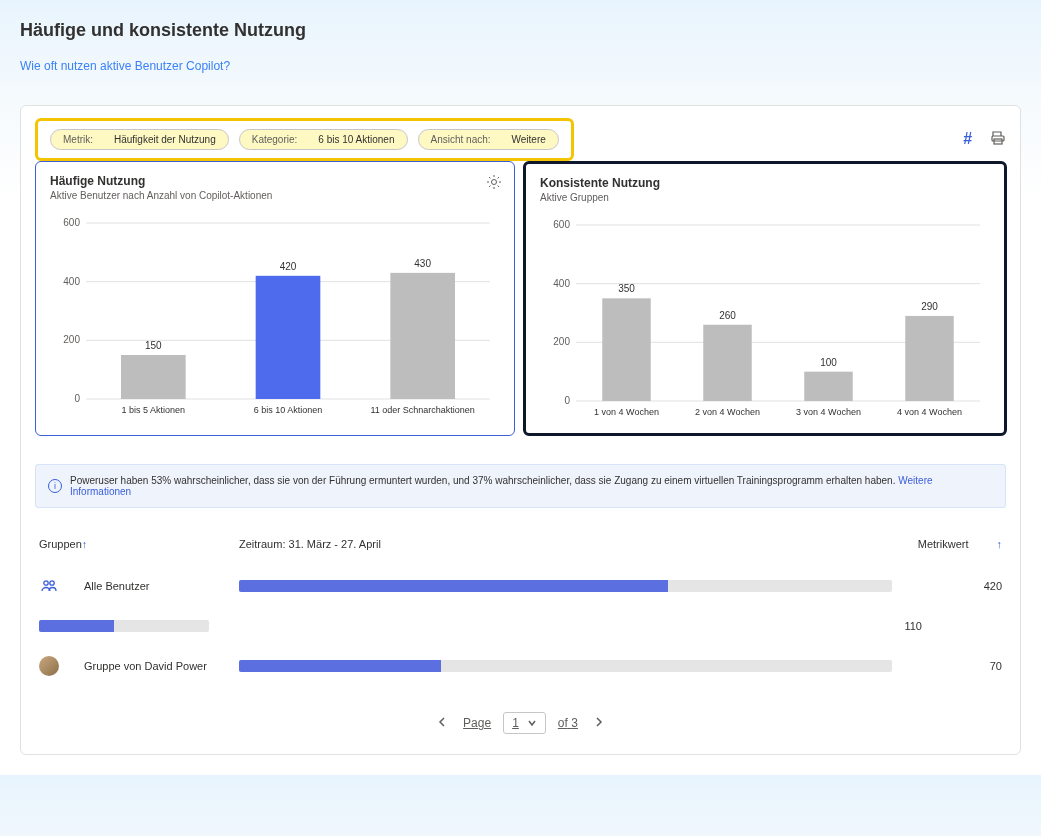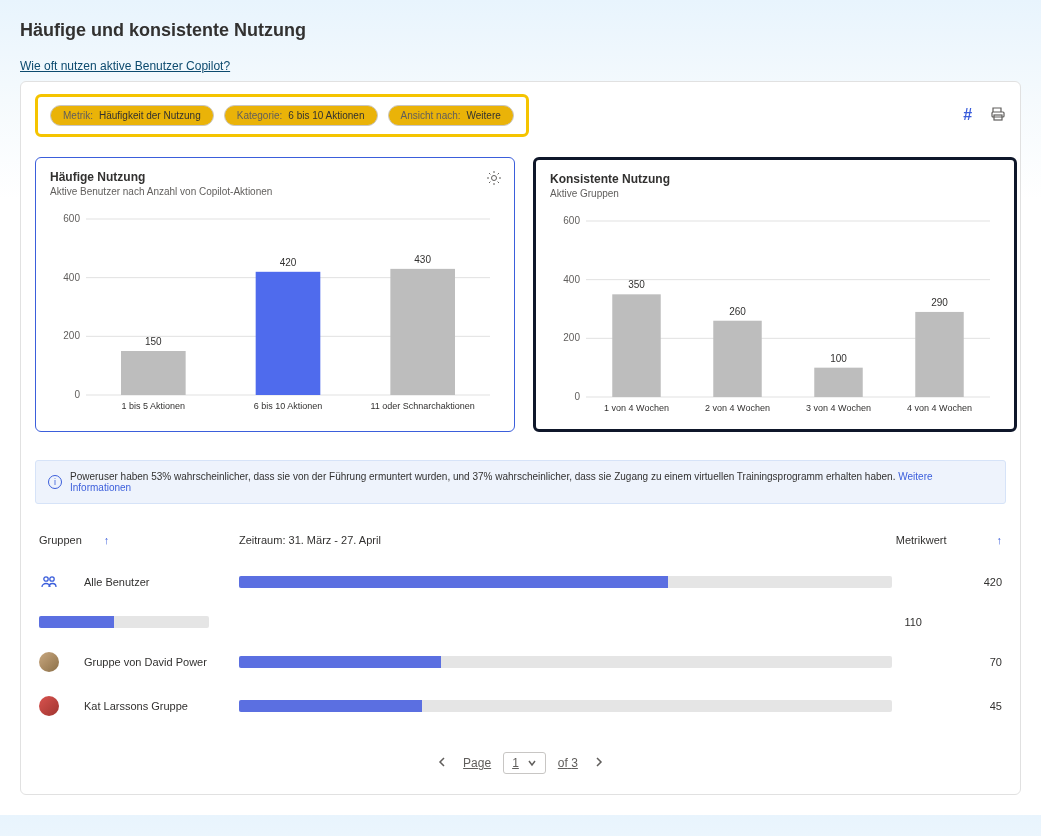--- a/index.html
+++ b/index.html
@@ -4,21 +4,21 @@
   <style>
     * { margin: 0; padding: 0; box-sizing: border-box; }
     body {
       font-family: 'Segoe UI', Tahoma, sans-serif;
       background: linear-gradient(180deg, #e8f4fd 0%, #f5fafd 100px, #ffffff 200px);
       color: #323130;
       width: 1041px;
       padding: 20px;
     }
     .page-title { font-size: 18px; font-weight: 600; margin-bottom: 18px; }
-    .page-subtitle { font-size: 12px; color: #0c4a6e; margin-bottom: 8px; text-decoration: underline; }
+    .page-subtitle { font-size: 12px; color: #3b82f6; margin-bottom: 32px; }
     .main-card {
       background: #fff;
       border: 1px solid #e1e1e1;
       border-radius: 6px;
       padding: 12px 14px 20px 14px;
     }
     .filters-row {
       display: flex;
       align-items: center;
       justify-content: space-between;
@@ -30,32 +30,32 @@
       border-radius: 6px;
       padding: 8px 12px;
       background: #fff;
     }
     .filter-pill {
       border: 1px solid #c8c6c4;
       border-radius: 16px;
       padding: 4px 12px;
       font-size: 10px;
       color: #323130;
-      background: #eab308;
-      display: flex;
-      gap: 6px;
+      background: #fef9c3;
+      display: flex;
+      gap: 21px;
       cursor: pointer;
     }
     .filter-pill .flabel { color: #605e5c; }
     .action-icons { display: flex; gap: 18px; color: #3b5edb; }
     .action-icons svg, .action-icons span { cursor: pointer; }
     .charts-row {
       display: flex;
-      gap: 18px;
-      margin-top: 20px;
+      gap: 8px;
+      margin-top: 0;
     }
     .chart-card {
       border: 3px solid #0f172a;
       border-radius: 6px;
       padding: 12px 14px 8px 14px;
       flex: 1;
       position: relative;
     }
     .chart-card.selected { border: 1.5px solid #3b5edb; }
     .chart-title { font-size: 12px; font-weight: 600; }
@@ -86,21 +86,21 @@
     }
     .insight-banner a { color: #3b5edb; text-decoration: none; }
     .table-section { margin-top: 30px; }
     .table-header {
       display: grid;
       grid-template-columns: 200px 1fr 80px;
       font-size: 11px;
       color: #323130;
       padding: 0 4px 14px 4px;
     }
-    .col-header { display: flex; align-items: center; gap: 22px; cursor: pointer; }
+    .col-header { display: flex; align-items: center; gap: 0; cursor: pointer; }
     .sort-arrow { color: #3b5edb; font-size: 11px; }
     .metric-col { justify-content: flex-end; text-align: right; }
     .table-row {
       display: grid;
       grid-template-columns: 200px 1fr 80px;
       align-items: center;
       padding: 12px 4px;
       font-size: 11px;
     }
     .group-cell { display: flex; align-items: center; gap: 25px; }
@@ -280,32 +280,20 @@
             <span class="avatar" style="background:linear-gradient(135deg,#c9a880,#8b6f47)"></span>
             <span>Gruppe von David Power</span>
           </div>
           <div class="bar-cell">
             <div class="bar-track">
               <div class="bar-fill" style="width:31%"></div>
             </div>
           </div>
           <div class="value-cell">70</div>
         </div>
-        <div class="table-row">
-          <div class="group-cell">
-            <span class="avatar" style="background:linear-gradient(135deg,#d9534f,#a03530)"></span>
-            <span>Kat Larssons Gruppe</span>
-          </div>
-          <div class="bar-cell">
-            <div class="bar-track">
-              <div class="bar-fill" style="width:28%"></div>
-            </div>
-          </div>
-          <div class="value-cell">45</div>
-        </div>
       </div>
   </div>
 
   <div class="pagination">
     <span class="page-btn">
       <svg width="10" height="10" viewBox="0 0 10 10">
           <path d="M7 1 L3 5 L7 9" fill="none" stroke="#605e5c" stroke-width="1.5"></path>
         </svg>
     </span>
     <span>Page</span>

